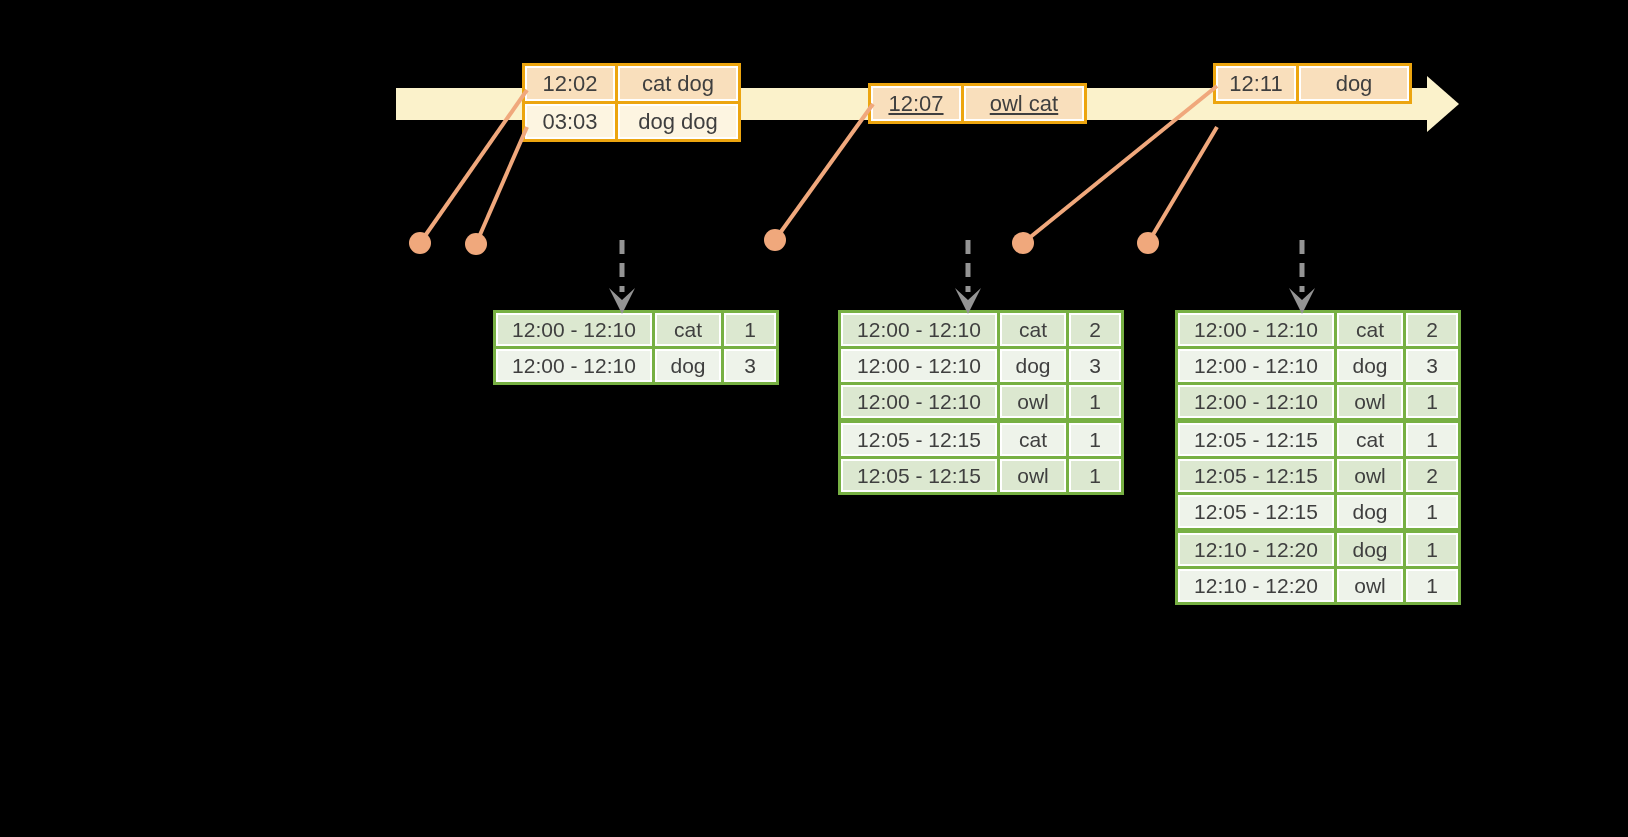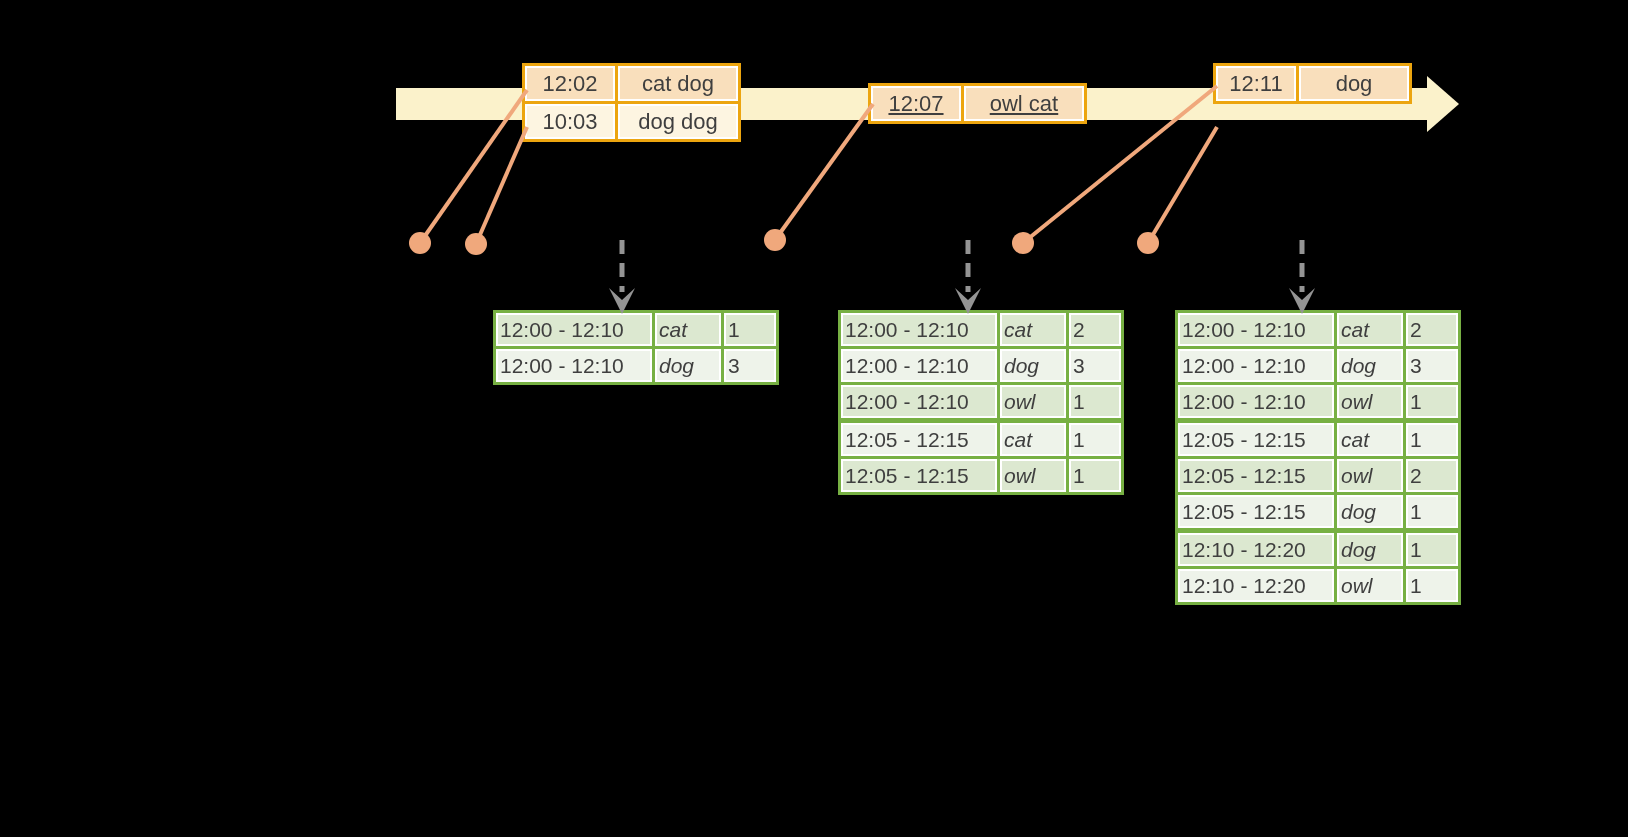--- a/index.html
+++ b/index.html
@@ -40,28 +40,28 @@
   #input-3 .col-time {width:72px;}
   #input-3 .col-words{width:102px;}
 
   
   table.result-table{
     position:absolute;border-collapse:collapse;z-index:3;
     border:2px solid #77B043;background:#77B043;
     color:#3F3F3F;font-size:21px;
   }
   table.result-table td{
-    border:3px solid #77B043;height:33px;
+    border:3px solid #77B043;height:33px;text-align:center;
     box-shadow:inset 0 0 0 2px #FFFFFF;padding:0 4px;
   }
   table.result-table tr.dark  td{background:#DCE8D0;}
   table.result-table tr.light td{background:#EEF3EA;}
   table.result-table tr.group-start td{border-top-width:5px;}
   .col-window{width:148px;}
-  .col-word  {width:58px;font-style:italic;}
+  .col-word  {width:58px;}
   .col-count {width:44px;}
   #result-1{left:493px;top:310px;}
   #result-2{left:838px;top:310px;}
   #result-3{left:1175px;top:310px;}
 
   
   #overlay{position:absolute;left:0;top:0;z-index:4;pointer-events:none;}
 </style>
 </head>
 <body>
@@ -71,21 +71,21 @@
   <div id="band"></div>
   <div id="band-arrowhead"></div>
 
   <table id="input-1" class="input-table">
       <tbody>
         <tr class="dark">
           <td class="col-time">12:02</td>
           <td class="col-words">cat dog</td>
         </tr>
         <tr class="light group-start">
-          <td class="col-time">10:03</td>
+          <td class="col-time">03:03</td>
           <td class="col-words">dog dog</td>
         </tr>
       </tbody>
     </table>
   <table id="input-2" class="input-table">
       <tbody>
         <tr class="dark">
           <td class="col-time">12:07</td>
           <td class="col-words">owl cat</td>
         </tr>

